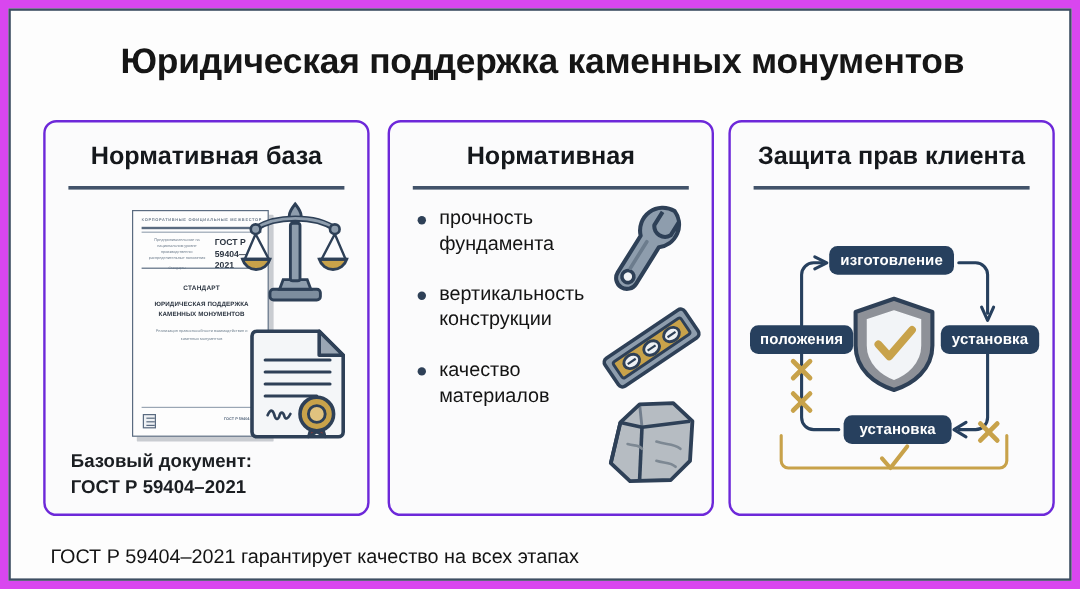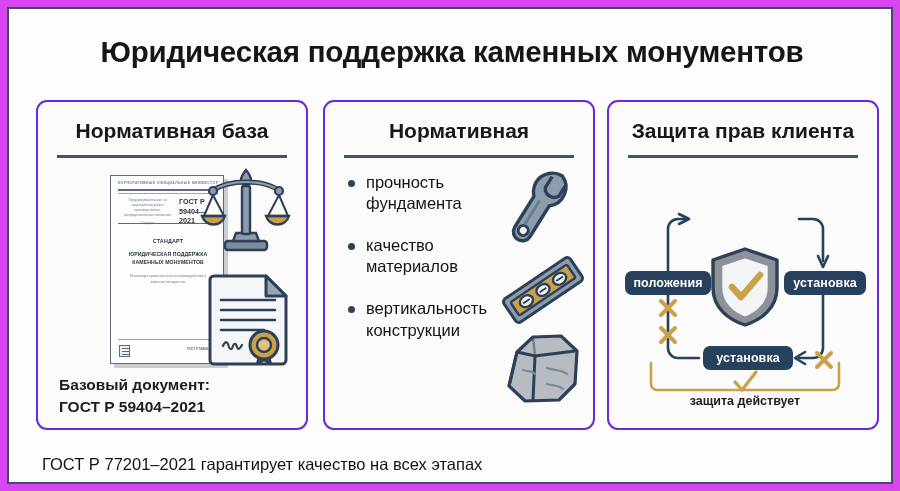--- a/index.html
+++ b/index.html
@@ -244,24 +244,24 @@
 
     <div class="panel" id="panel-2">
       <div class="panel-head">Нормативная</div>
       <div class="panel-rule"></div>
 
       <div class="bullets">
         <div class="bullet">
           <span class="bullet-txt">прочность фундамента</span>
         </div>
         <div class="bullet">
+          <span class="bullet-txt">вертикальность конструкции</span>
+        </div>
+        <div class="bullet">
           <span class="bullet-txt">качество материалов</span>
-        </div>
-        <div class="bullet">
-          <span class="bullet-txt">вертикальность конструкции</span>
         </div>
       </div>
 
       <div class="wrench">
         <svg viewBox="0 0 78 88" width="78" height="88">
           <g transform="rotate(32 39 44)">
             <path d="M39 6 a19 19 0 0 0-13 32.5 l0 36 a9 9 0 0 0 18 0 l0-36 A19 19 0 0 0 39 6 z
                      M31 12 l0 13 a9 9 0 0 0 16 0 l0-13" fill="#8e9dad" stroke="#2e4057" stroke-width="3.4" stroke-linejoin="round"></path>
             <circle cx="35" cy="73" r="5" fill="#f1f3f5" stroke="#2e4057" stroke-width="3"></circle>
             <path d="M33 40 l0 26" stroke="#6c7c8d" stroke-width="3" stroke-linecap="round"></path>
@@ -339,29 +339,31 @@
         </svg>
 
         <div class="shield">
           <svg viewBox="0 0 72 82" width="72" height="82">
             <path d="M36 3 L68 14 V42 C68 62 52 74 36 79 C20 74 4 62 4 42 V14 z" fill="#8e9198" stroke="#2e4057" stroke-width="3.4" stroke-linejoin="round"></path>
             <path d="M36 11 L60 19 V42 C60 58 47 68 36 72 C25 68 12 58 12 42 V19 z" fill="#f2f4f7" stroke="#8e9198" stroke-width="2.6" stroke-linejoin="round"></path>
             <path d="M23 41 l9 10 l19 -22" fill="none" stroke="#c8a24a" stroke-width="6.5" stroke-linecap="round" stroke-linejoin="round"></path>
           </svg>
         </div>
 
+        <div class="fbox" id="fbox-izg">
+          <span>изготовление</span>
+        </div>
         <div class="fbox" id="fbox-zag">
           <span>положения</span>
         </div>
         <div class="fbox" id="fbox-ust1">
           <span>установка</span>
         </div>
         <div class="fbox" id="fbox-ust2">
           <span>установка</span>
         </div>
 
-        <div class="flow-note">защита действует</div>
       </div>
     </div>
 
-    <div class="footer-text">ГОСТ Р 77201–2021 гарантирует качество на всех этапах</div>
+    <div class="footer-text">ГОСТ Р 59404–2021 гарантирует качество на всех этапах</div>
   </div>
 </div>
 
 </body></html>

